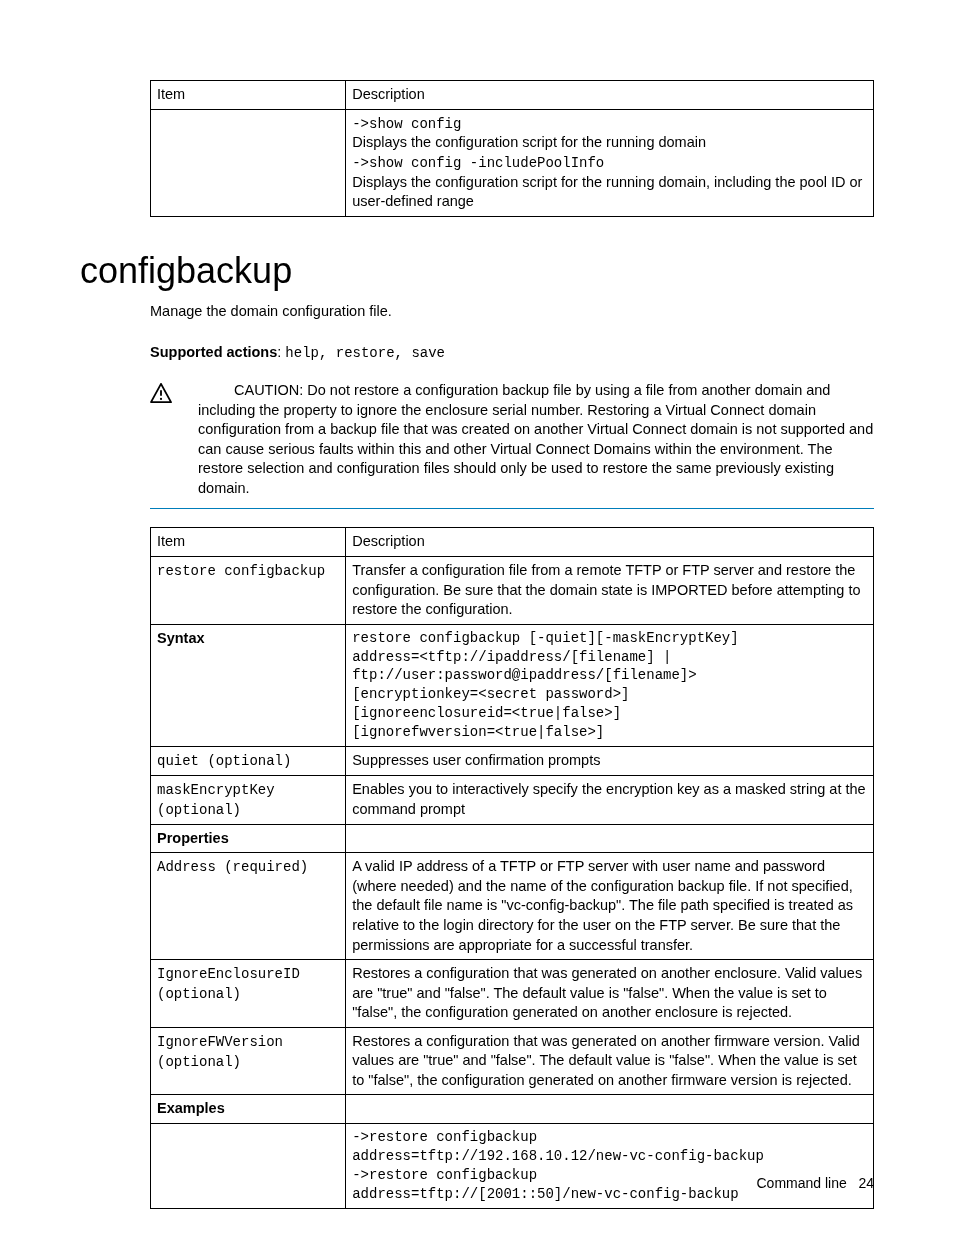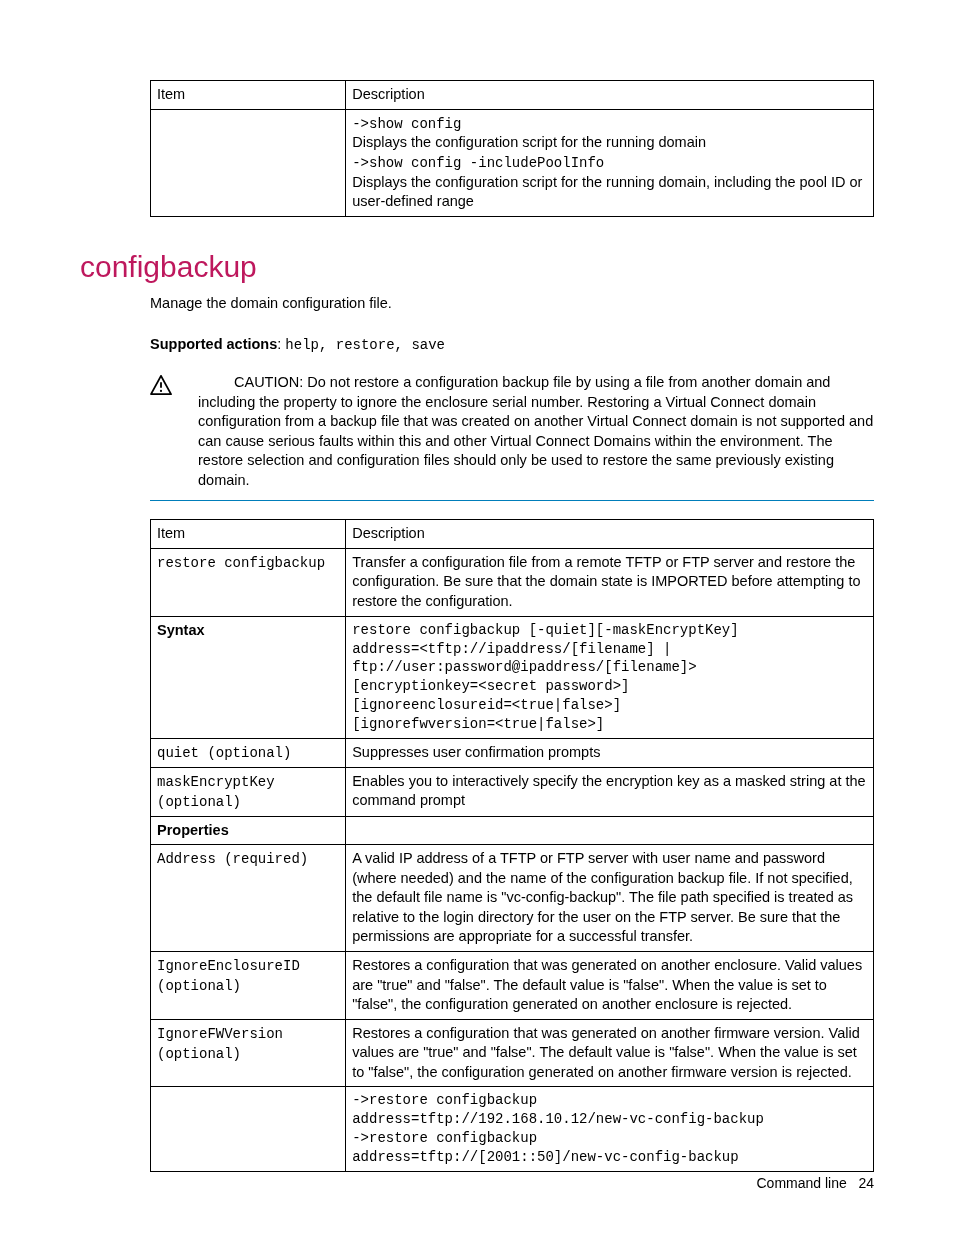--- a/index.html
+++ b/index.html
@@ -15,21 +15,21 @@
     line-height: 1.35;
     position: relative;
   }
   .table1-wrap { margin-left: 70px; }
   table { border-collapse: collapse; width: 100%; table-layout: fixed; }
   td, th { border: 1px solid #000; padding: 4px 6px; vertical-align: top; text-align: left; font-size: 14.5px; font-weight: normal; }
   th { font-weight: normal; }
   col.col-item { width: 27%; }
   col.col-desc { width: 73%; }
   .mono { font-family: "Courier New", Courier, monospace; font-size: 14px; letter-spacing: 0; }
-  h2.section-title { font-size: 30px; font-weight: normal; color: #be185d; margin: 30px 0 0 0; }
+  h2.section-title { font-size: 36px; font-weight: normal; color: #000000; margin: 30px 0 0 0; }
   .indent-body { margin-left: 70px; }
   .para { margin: 6px 0 10px 0; }
   .supported { margin: 22px 0 18px 0; }
   .caution-block { display: flex; margin: 0 0 18px 0; border-bottom: 1px solid #007dba; padding-bottom: 10px; }
   .caution-icon-col { width: 48px; flex: 0 0 48px; }
   .caution-text { flex: 1; }
   .caution-label { font-weight: normal; margin-left: 36px; }
   .table2-wrap { margin-left: 70px; margin-top: 14px; }
   .bold { font-weight: bold; }
   .footer { position: absolute; bottom: 42px; right: 80px; font-size: 14px; }
@@ -134,20 +134,24 @@
         </tr>
         <tr>
           <td><span class="mono">IgnoreEnclosureID (optional)</span></td>
           <td>Restores a configuration that was generated on another enclosure. Valid values are "true" and "false". The default value is "false". When the value is set to "false", the configuration generated on another enclosure is rejected.</td>
         </tr>
         <tr>
           <td><span class="mono">IgnoreFWVersion (optional)</span></td>
           <td>Restores a configuration that was generated on another firmware version. Valid values are "true" and "false". The default value is "false". When the value is set to "false", the configuration generated on another firmware version is rejected.</td>
         </tr>
         <tr>
+          <td><span class="bold">Examples</span></td>
+          <td></td>
+        </tr>
+        <tr>
           <td></td>
           <td>
             <div class="mono content-lines">
               <span>-&gt;restore configbackup</span>
               <span>address=tftp://192.168.10.12/new-vc-config-backup</span>
               <span>-&gt;restore configbackup</span>
               <span>address=tftp://[2001::50]/new-vc-config-backup</span>
             </div>
           </td>
         </tr>

